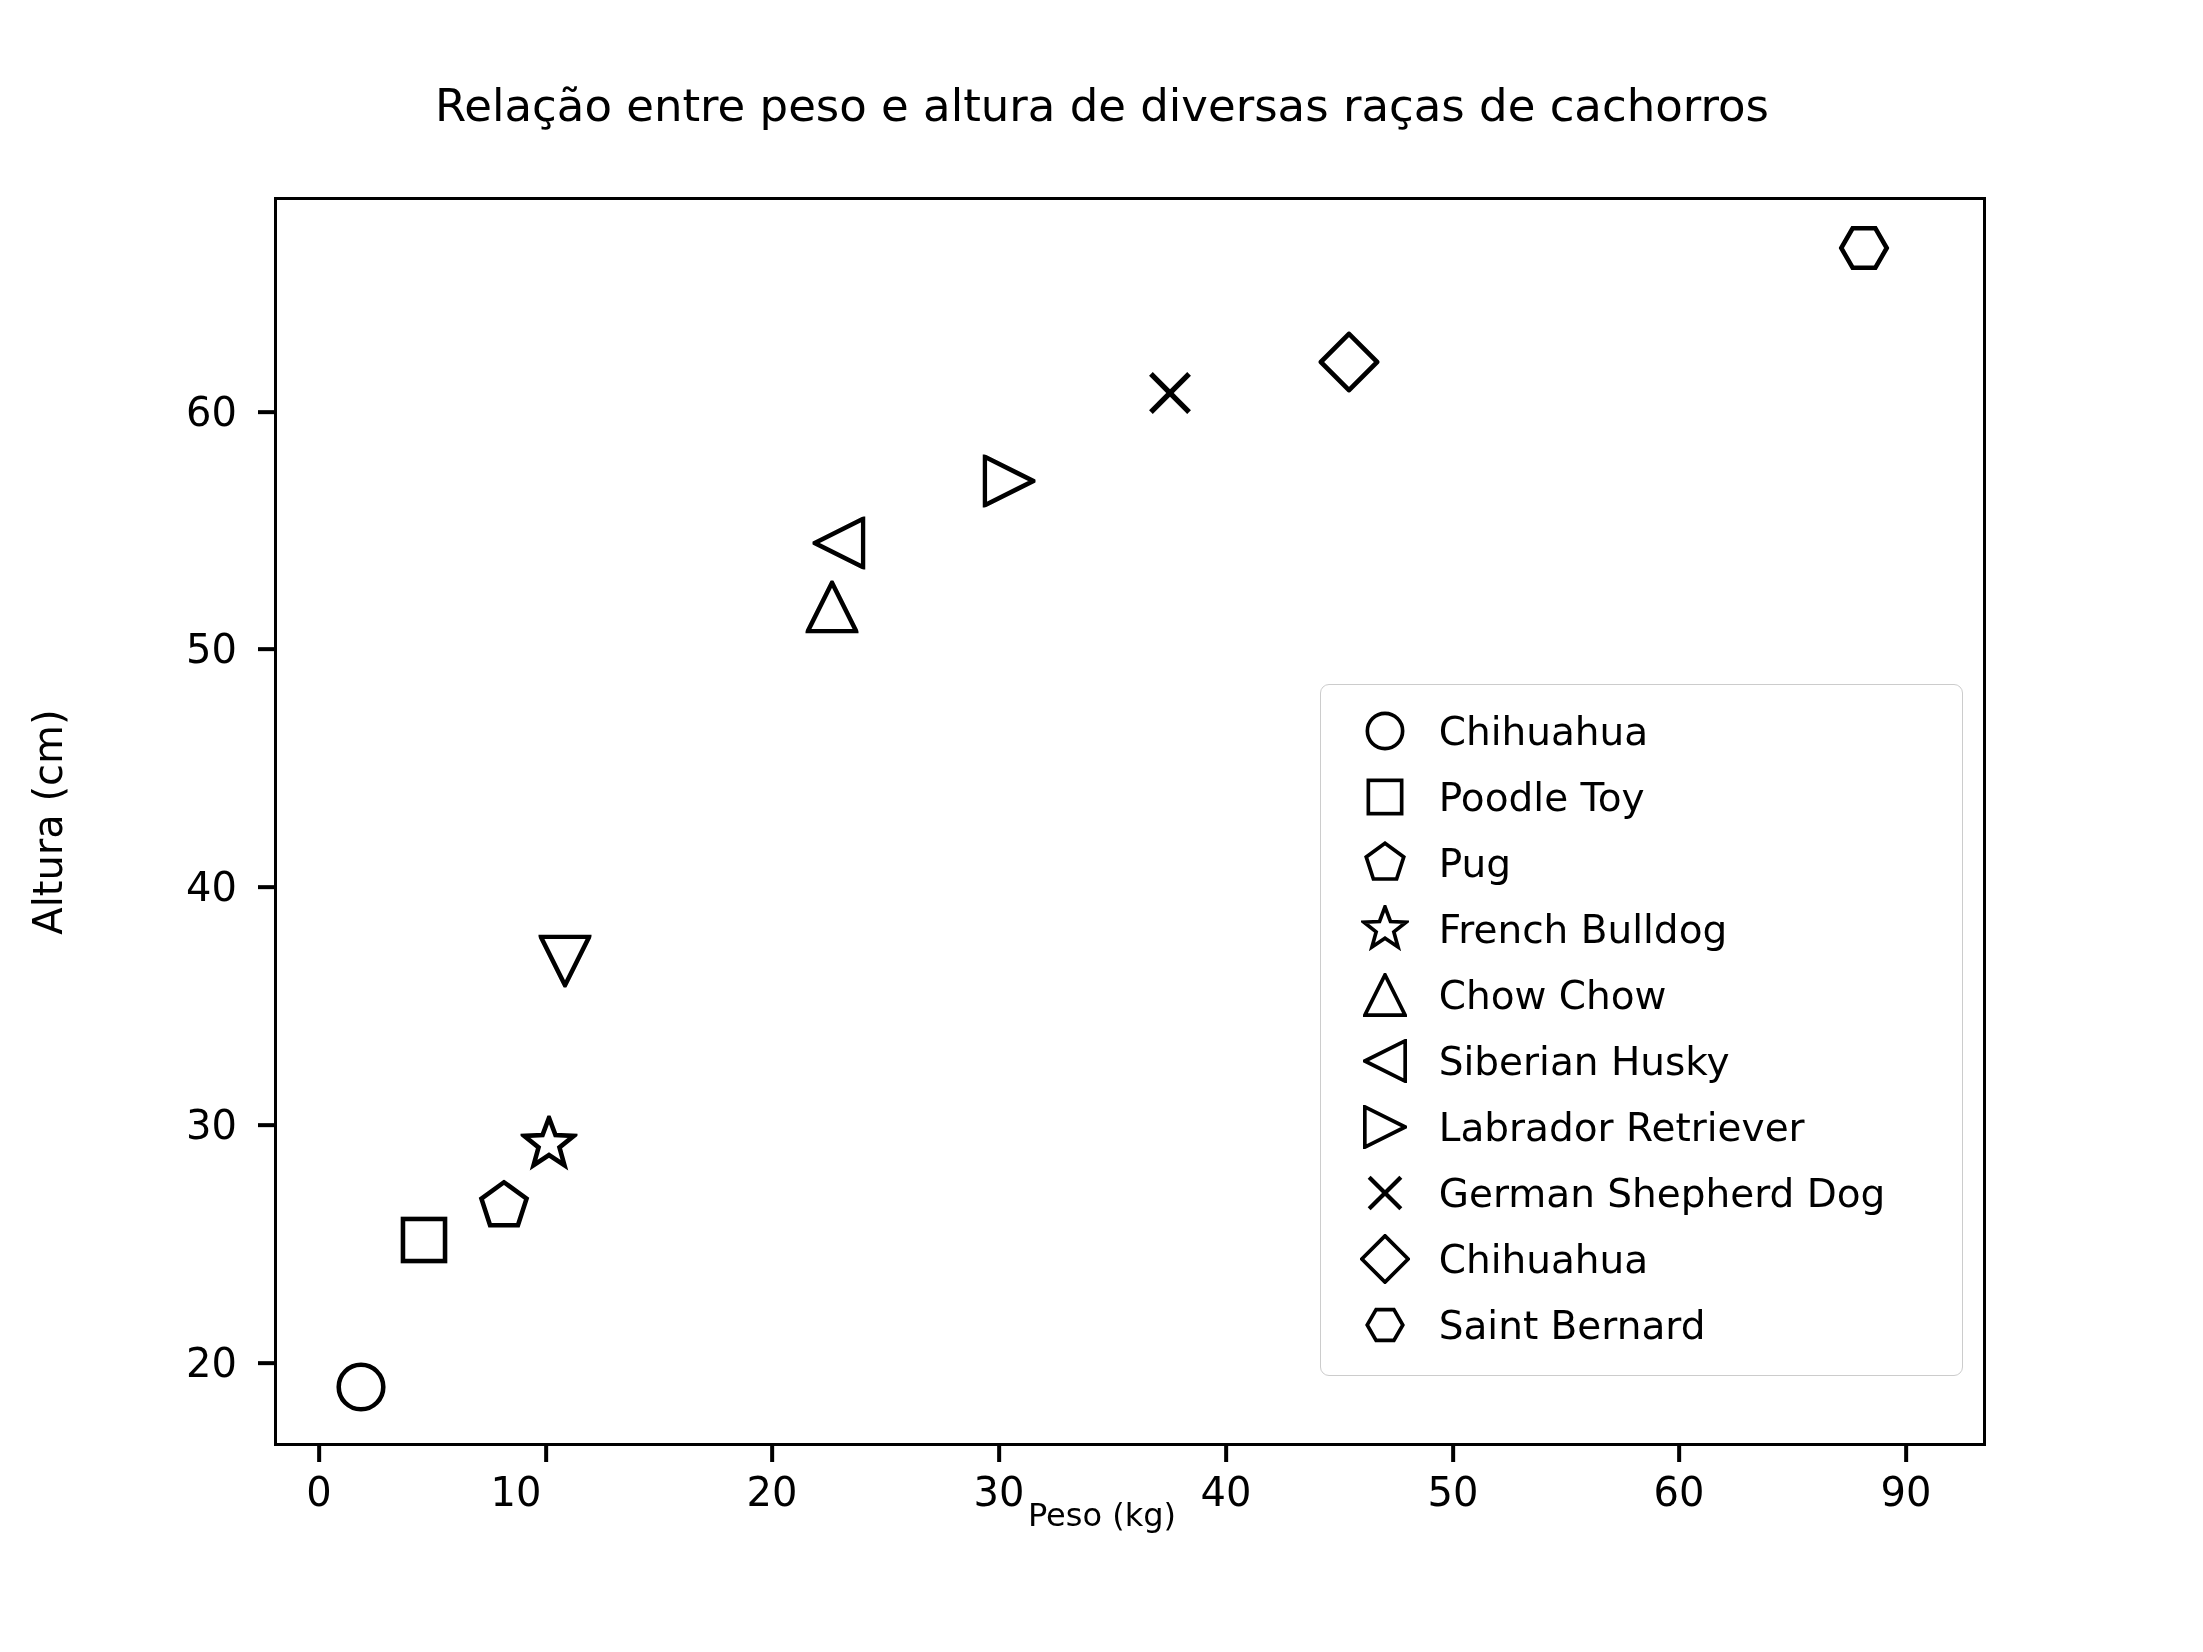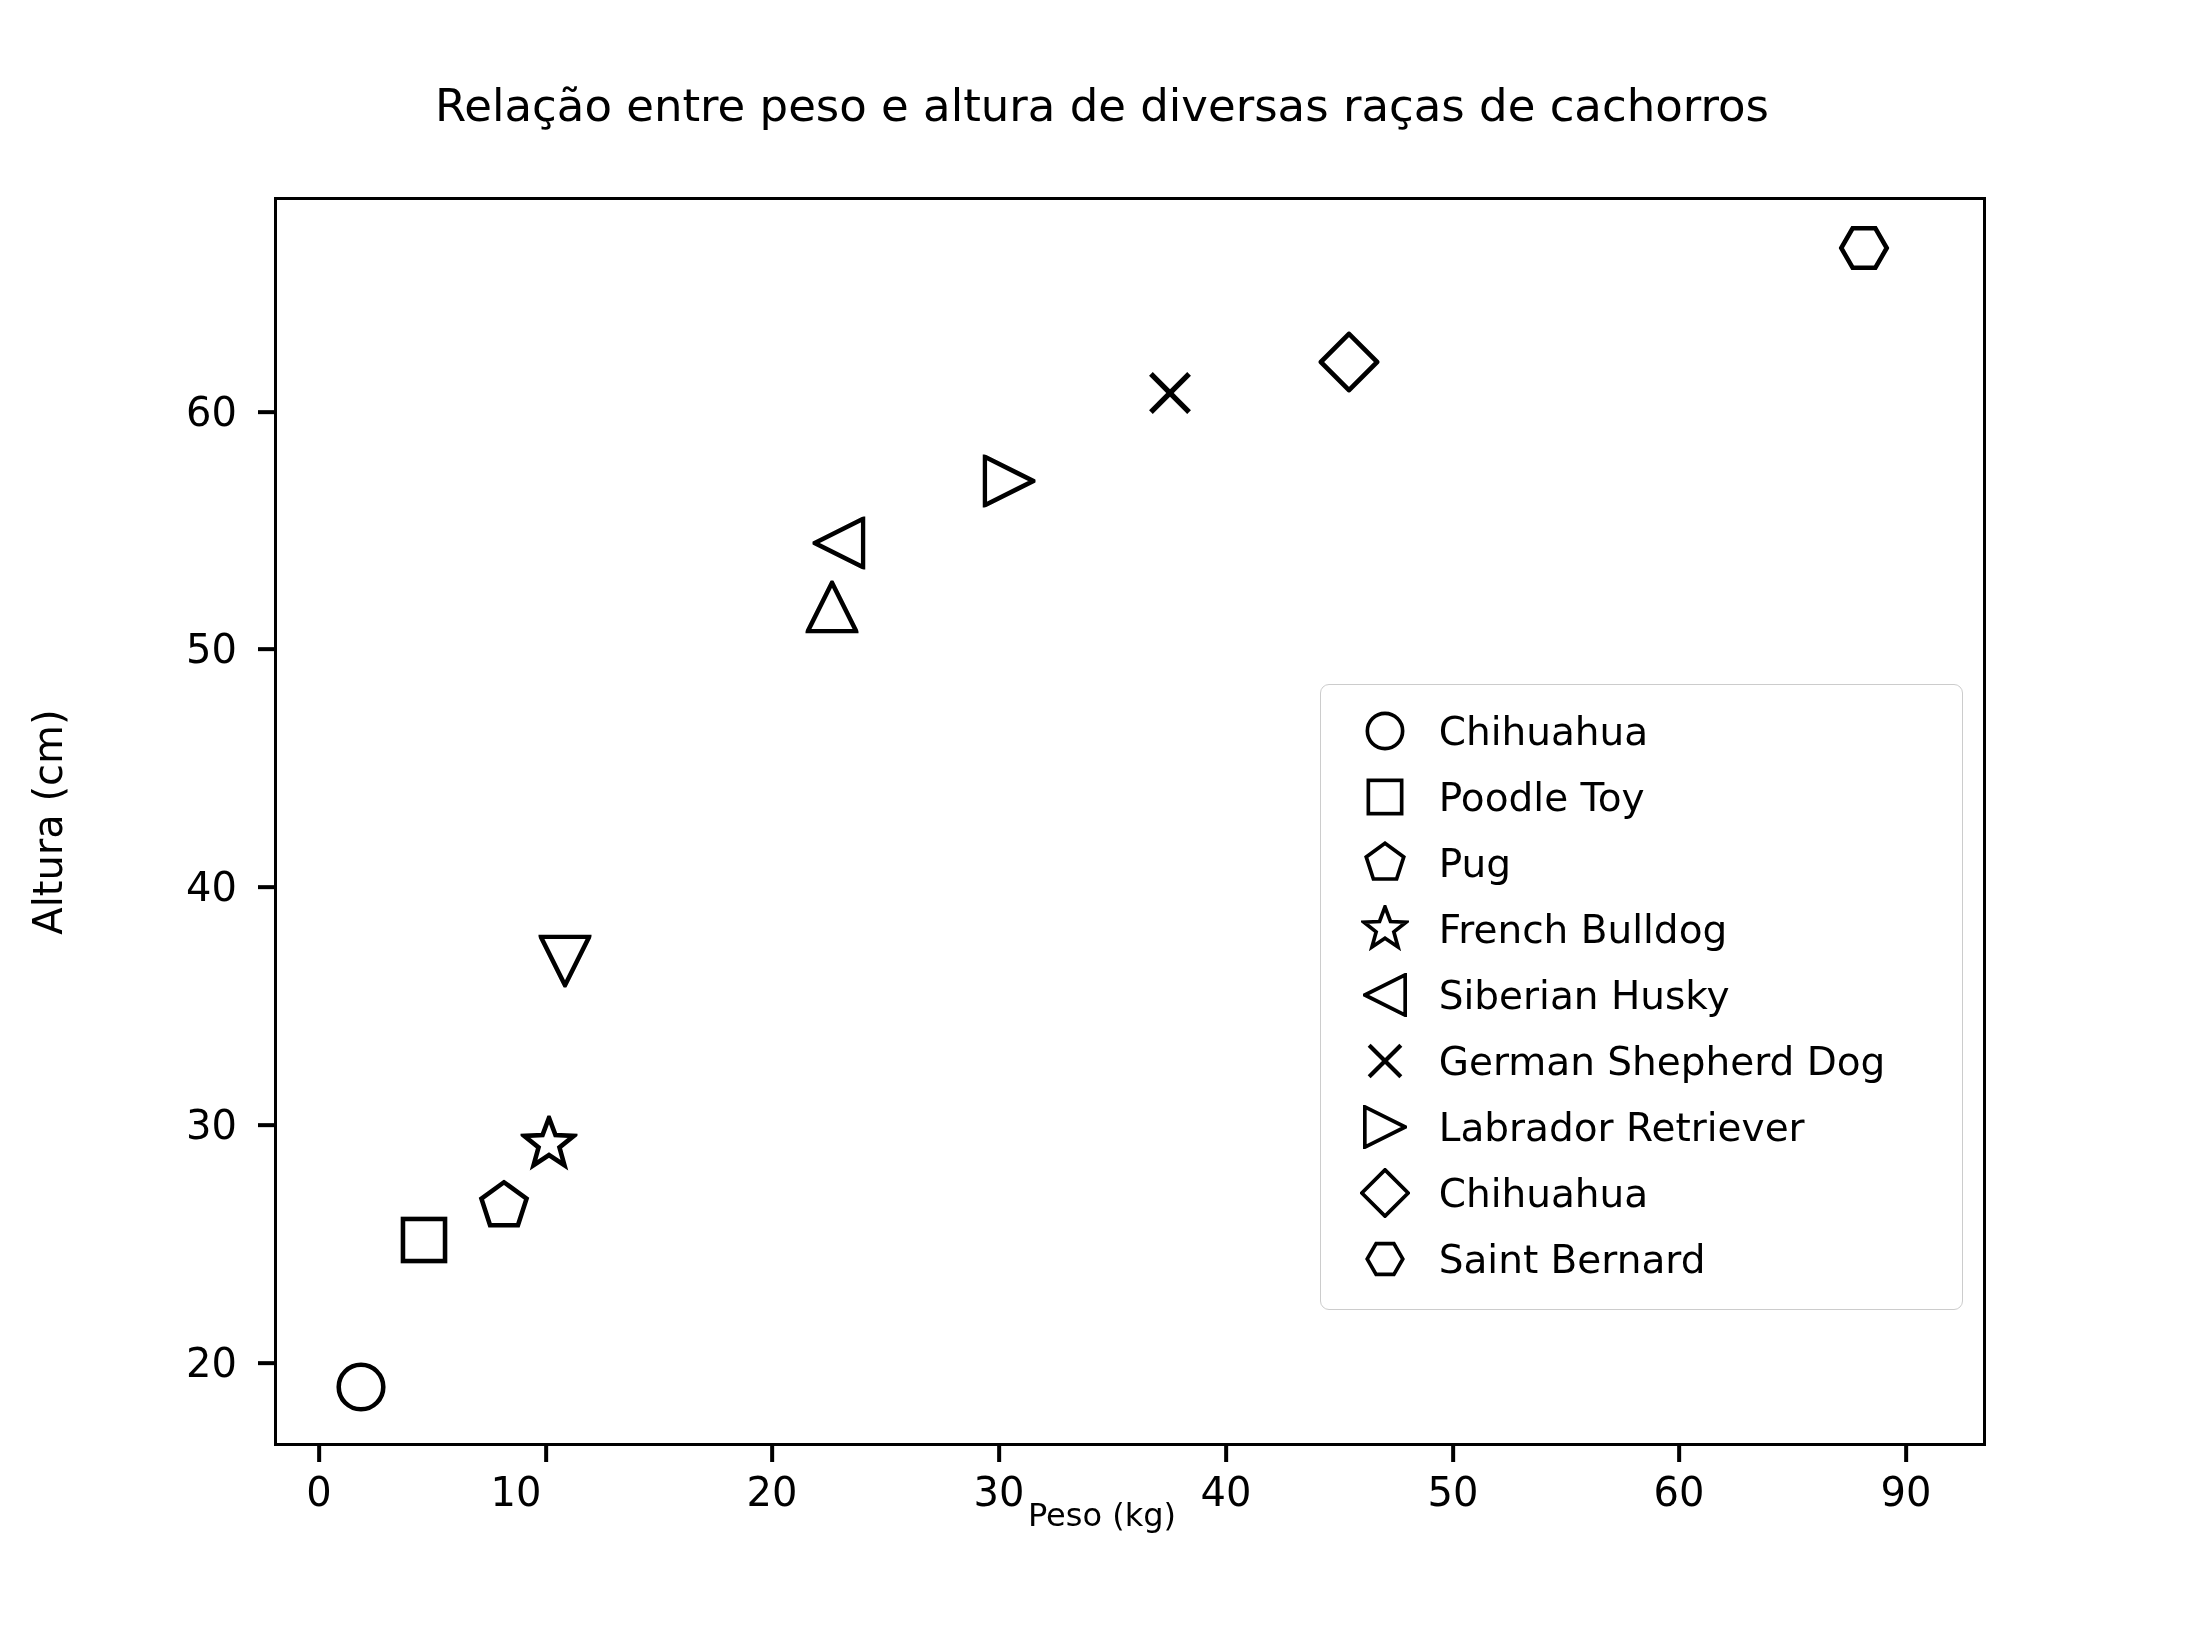--- a/index.html
+++ b/index.html
@@ -262,46 +262,54 @@
         <span class="legend-handle">
           <svg width="48" height="48" viewBox="0 0 52 52">
             <polygon points="26.00,2.00 31.92,17.85 48.83,18.58 35.59,29.11 40.11,45.42 26.00,36.08 11.89,45.42 16.41,29.11 3.17,18.58 20.08,17.85" fill="none" stroke="#000000" stroke-width="4" stroke-linejoin="miter"></polygon>
           </svg>
         </span>
         <span class="legend-label">French Bulldog</span>
       </div>
       <div class="legend-row">
         <span class="legend-handle">
           <svg width="44" height="44" viewBox="0 0 48 48">
+            <polygon points="24.00,2.00 46.00,46.00 2.00,46.00" fill="none" stroke="#000000" stroke-width="4" stroke-linejoin="miter"></polygon>
+          </svg>
+        </span>
+        <span class="legend-label">Chow Chow</span>
+      </div>
+      <div class="legend-row">
+        <span class="legend-handle">
+          <svg width="44" height="44" viewBox="0 0 48 48">
             <polygon points="2.00,24.00 46.00,2.00 46.00,46.00" fill="none" stroke="#000000" stroke-width="4" stroke-linejoin="miter"></polygon>
           </svg>
         </span>
         <span class="legend-label">Siberian Husky</span>
+      </div>
+      <div class="legend-row">
+        <span class="legend-handle">
+          <svg width="44" height="44" viewBox="0 0 48 48">
+            <polygon points="2.00,2.00 46.00,24.00 2.00,46.00" fill="none" stroke="#000000" stroke-width="4" stroke-linejoin="miter"></polygon>
+          </svg>
+        </span>
+        <span class="legend-label">Labrador Retriever</span>
       </div>
       <div class="legend-row">
         <span class="legend-handle">
           <svg width="44" height="44" viewBox="0 0 48 48">
             <g stroke="#000000" stroke-width="4.6" stroke-linecap="butt">
               <line x1="6.720000000000001" y1="6.720000000000001" x2="41.28" y2="41.28"></line>
               <line x1="41.28" y1="6.720000000000001" x2="6.720000000000001" y2="41.28"></line>
             </g>
           </svg>
         </span>
         <span class="legend-label">German Shepherd Dog</span>
       </div>
       <div class="legend-row">
         <span class="legend-handle">
-          <svg width="44" height="44" viewBox="0 0 48 48">
-            <polygon points="2.00,2.00 46.00,24.00 2.00,46.00" fill="none" stroke="#000000" stroke-width="4" stroke-linejoin="miter"></polygon>
-          </svg>
-        </span>
-        <span class="legend-label">Labrador Retriever</span>
-      </div>
-      <div class="legend-row">
-        <span class="legend-handle">
           <svg width="50" height="50" viewBox="0 0 54 54">
             <polygon points="27.00,2.00 52.00,27.00 27.00,52.00 2.00,27.00" fill="none" stroke="#000000" stroke-width="4" stroke-linejoin="miter"></polygon>
           </svg>
         </span>
         <span class="legend-label">Chihuahua</span>
       </div>
       <div class="legend-row">
         <span class="legend-handle">
           <svg width="40" height="40" viewBox="0 0 44 44">
             <polygon points="41.60,22.00 31.80,38.97 12.20,38.97 2.40,22.00 12.20,5.03 31.80,5.03" fill="none" stroke="#000000" stroke-width="4" stroke-linejoin="miter"></polygon>

